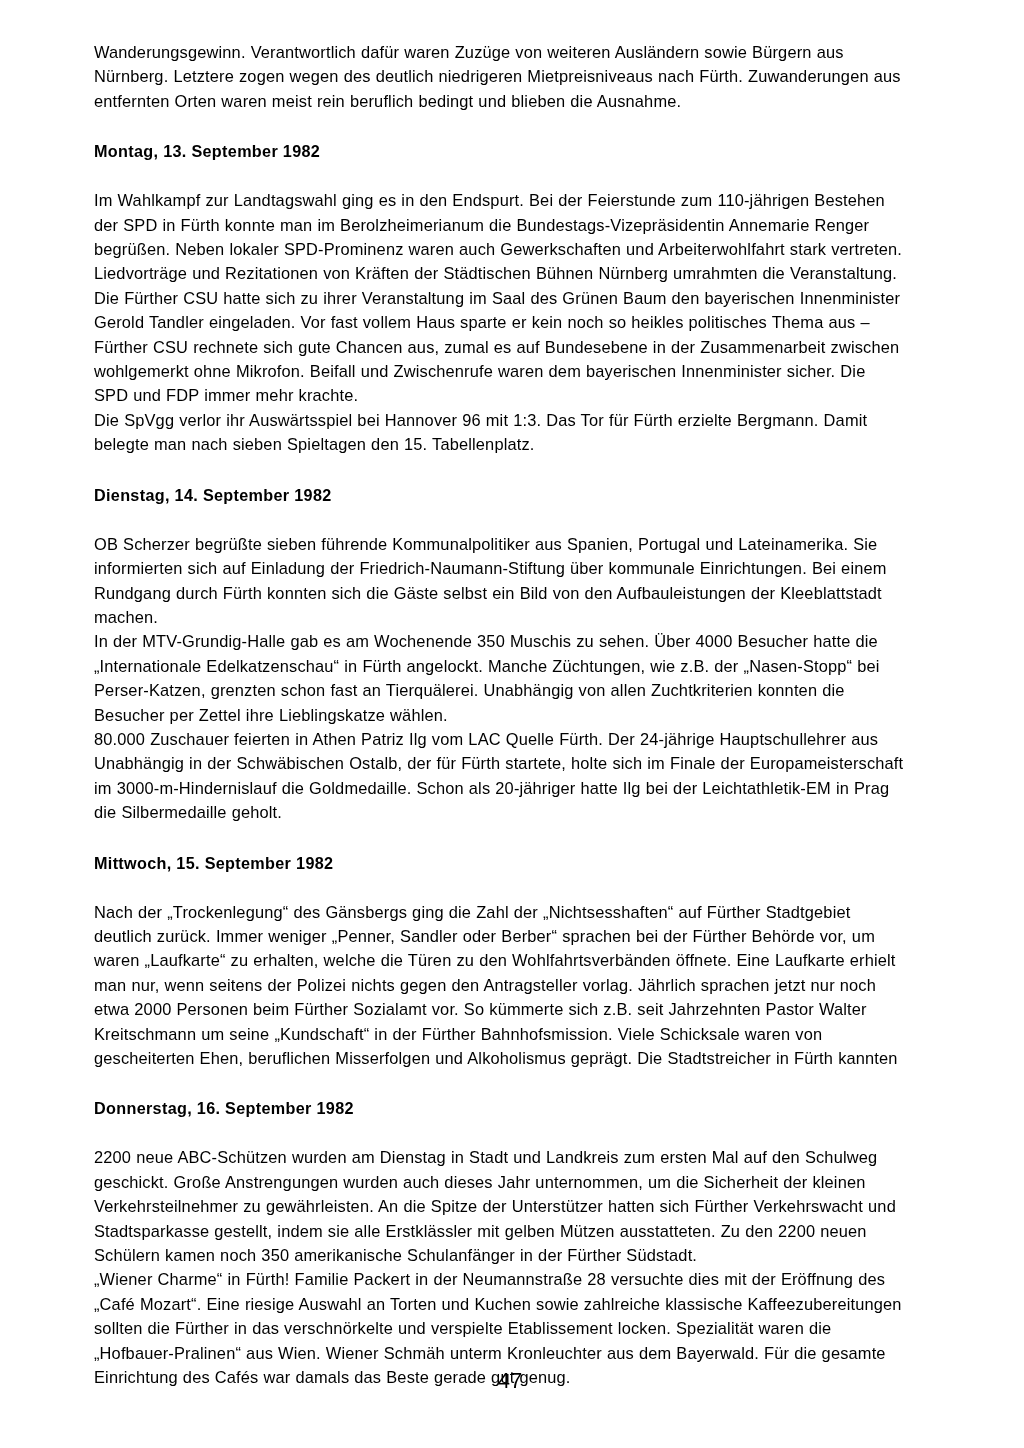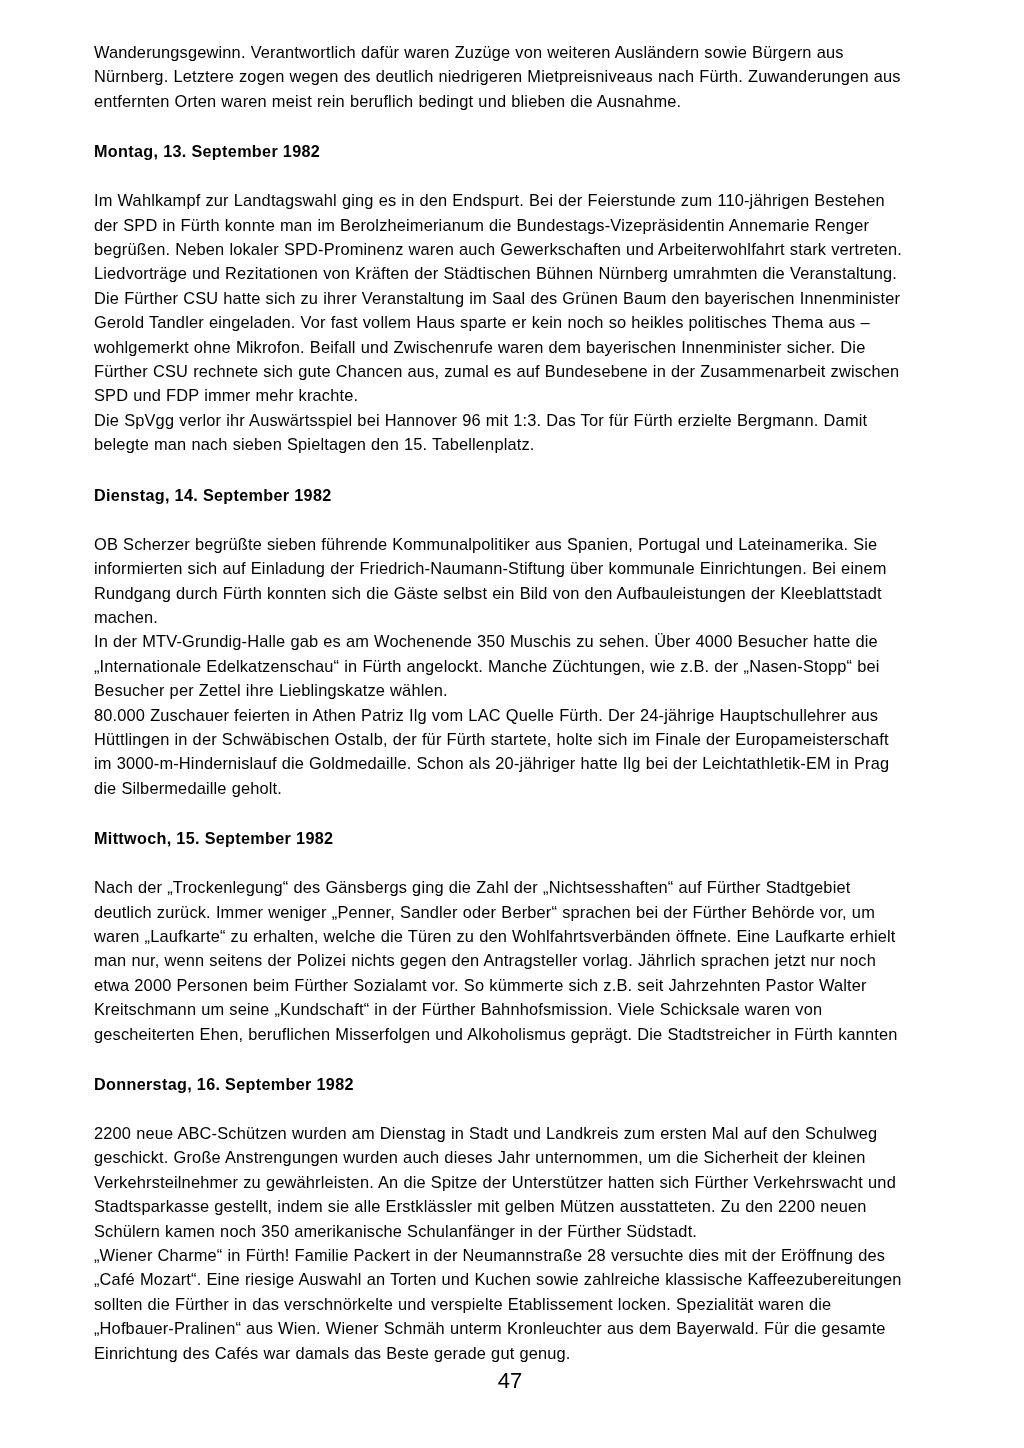--- a/index.html
+++ b/index.html
@@ -66,37 +66,38 @@
         <p class="para">entfernten Orten waren meist rein beruflich bedingt und blieben die Ausnahme.</p>
       </div>
       <h2 class="daterule">Montag, 13. September 1982</h2>
       <div class="block">
         <p class="para">Im Wahlkampf zur Landtagswahl ging es in den Endspurt. Bei der Feierstunde zum 110-jährigen Bestehen</p>
         <p class="para">der SPD in Fürth konnte man im Berolzheimerianum die Bundestags-Vizepräsidentin Annemarie Renger</p>
         <p class="para">begrüßen. Neben lokaler SPD-Prominenz waren auch Gewerkschaften und Arbeiterwohlfahrt stark vertreten.</p>
         <p class="para">Liedvorträge und Rezitationen von Kräften der Städtischen Bühnen Nürnberg umrahmten die Veranstaltung.</p>
         <p class="para">Die Fürther CSU hatte sich zu ihrer Veranstaltung im Saal des Grünen Baum den bayerischen Innenminister</p>
         <p class="para">Gerold Tandler eingeladen. Vor fast vollem Haus sparte er kein noch so heikles politisches Thema aus –</p>
+        <p class="para">Fürther CSU rechnete sich gute Chancen aus, zumal es auf Bundesebene in der Zusammenarbeit zwischen</p>
         <p class="para">wohlgemerkt ohne Mikrofon. Beifall und Zwischenrufe waren dem bayerischen Innenminister sicher. Die</p>
-        <p class="para">Fürther CSU rechnete sich gute Chancen aus, zumal es auf Bundesebene in der Zusammenarbeit zwischen</p>
         <p class="para">SPD und FDP immer mehr krachte.</p>
         <p class="para">Die SpVgg verlor ihr Auswärtsspiel bei Hannover 96 mit 1:3. Das Tor für Fürth erzielte Bergmann. Damit</p>
         <p class="para">belegte man nach sieben Spieltagen den 15. Tabellenplatz.</p>
       </div>
       <h2 class="daterule">Dienstag, 14. September 1982</h2>
       <div class="block">
         <p class="para">OB Scherzer begrüßte sieben führende Kommunalpolitiker aus Spanien, Portugal und Lateinamerika. Sie</p>
         <p class="para">informierten sich auf Einladung der Friedrich-Naumann-Stiftung über kommunale Einrichtungen. Bei einem</p>
         <p class="para">Rundgang durch Fürth konnten sich die Gäste selbst ein Bild von den Aufbauleistungen der Kleeblattstadt</p>
         <p class="para">machen.</p>
         <p class="para">In der MTV-Grundig-Halle gab es am Wochenende 350 Muschis zu sehen. Über 4000 Besucher hatte die</p>
         <p class="para">„Internationale Edelkatzenschau“ in Fürth angelockt. Manche Züchtungen, wie z.B. der „Nasen-Stopp“ bei</p>
+        <p class="para">Perser-Katzen, grenzten schon fast an Tierquälerei. Unabhängig von allen Zuchtkriterien konnten die</p>
         <p class="para">Besucher per Zettel ihre Lieblingskatze wählen.</p>
         <p class="para">80.000 Zuschauer feierten in Athen Patriz Ilg vom LAC Quelle Fürth. Der 24-jährige Hauptschullehrer aus</p>
-        <p class="para">Hüttlingen in der Schwäbischen Ostalb, der für Fürth startete, holte sich im Finale der Europameisterschaft</p>
+        <p class="para">Unabhängig in der Schwäbischen Ostalb, der für Fürth startete, holte sich im Finale der Europameisterschaft</p>
         <p class="para">im 3000-m-Hindernislauf die Goldmedaille. Schon als 20-jähriger hatte Ilg bei der Leichtathletik-EM in Prag</p>
         <p class="para">die Silbermedaille geholt.</p>
       </div>
       <h2 class="daterule">Mittwoch, 15. September 1982</h2>
       <div class="block">
         <p class="para">Nach der „Trockenlegung“ des Gänsbergs ging die Zahl der „Nichtsesshaften“ auf Fürther Stadtgebiet</p>
         <p class="para">deutlich zurück. Immer weniger „Penner, Sandler oder Berber“ sprachen bei der Fürther Behörde vor, um</p>
         <p class="para">waren „Laufkarte“ zu erhalten, welche die Türen zu den Wohlfahrtsverbänden öffnete. Eine Laufkarte erhielt</p>
         <p class="para">man nur, wenn seitens der Polizei nichts gegen den Antragsteller vorlag. Jährlich sprachen jetzt nur noch</p>
         <p class="para">etwa 2000 Personen beim Fürther Sozialamt vor. So kümmerte sich z.B. seit Jahrzehnten Pastor Walter</p>

